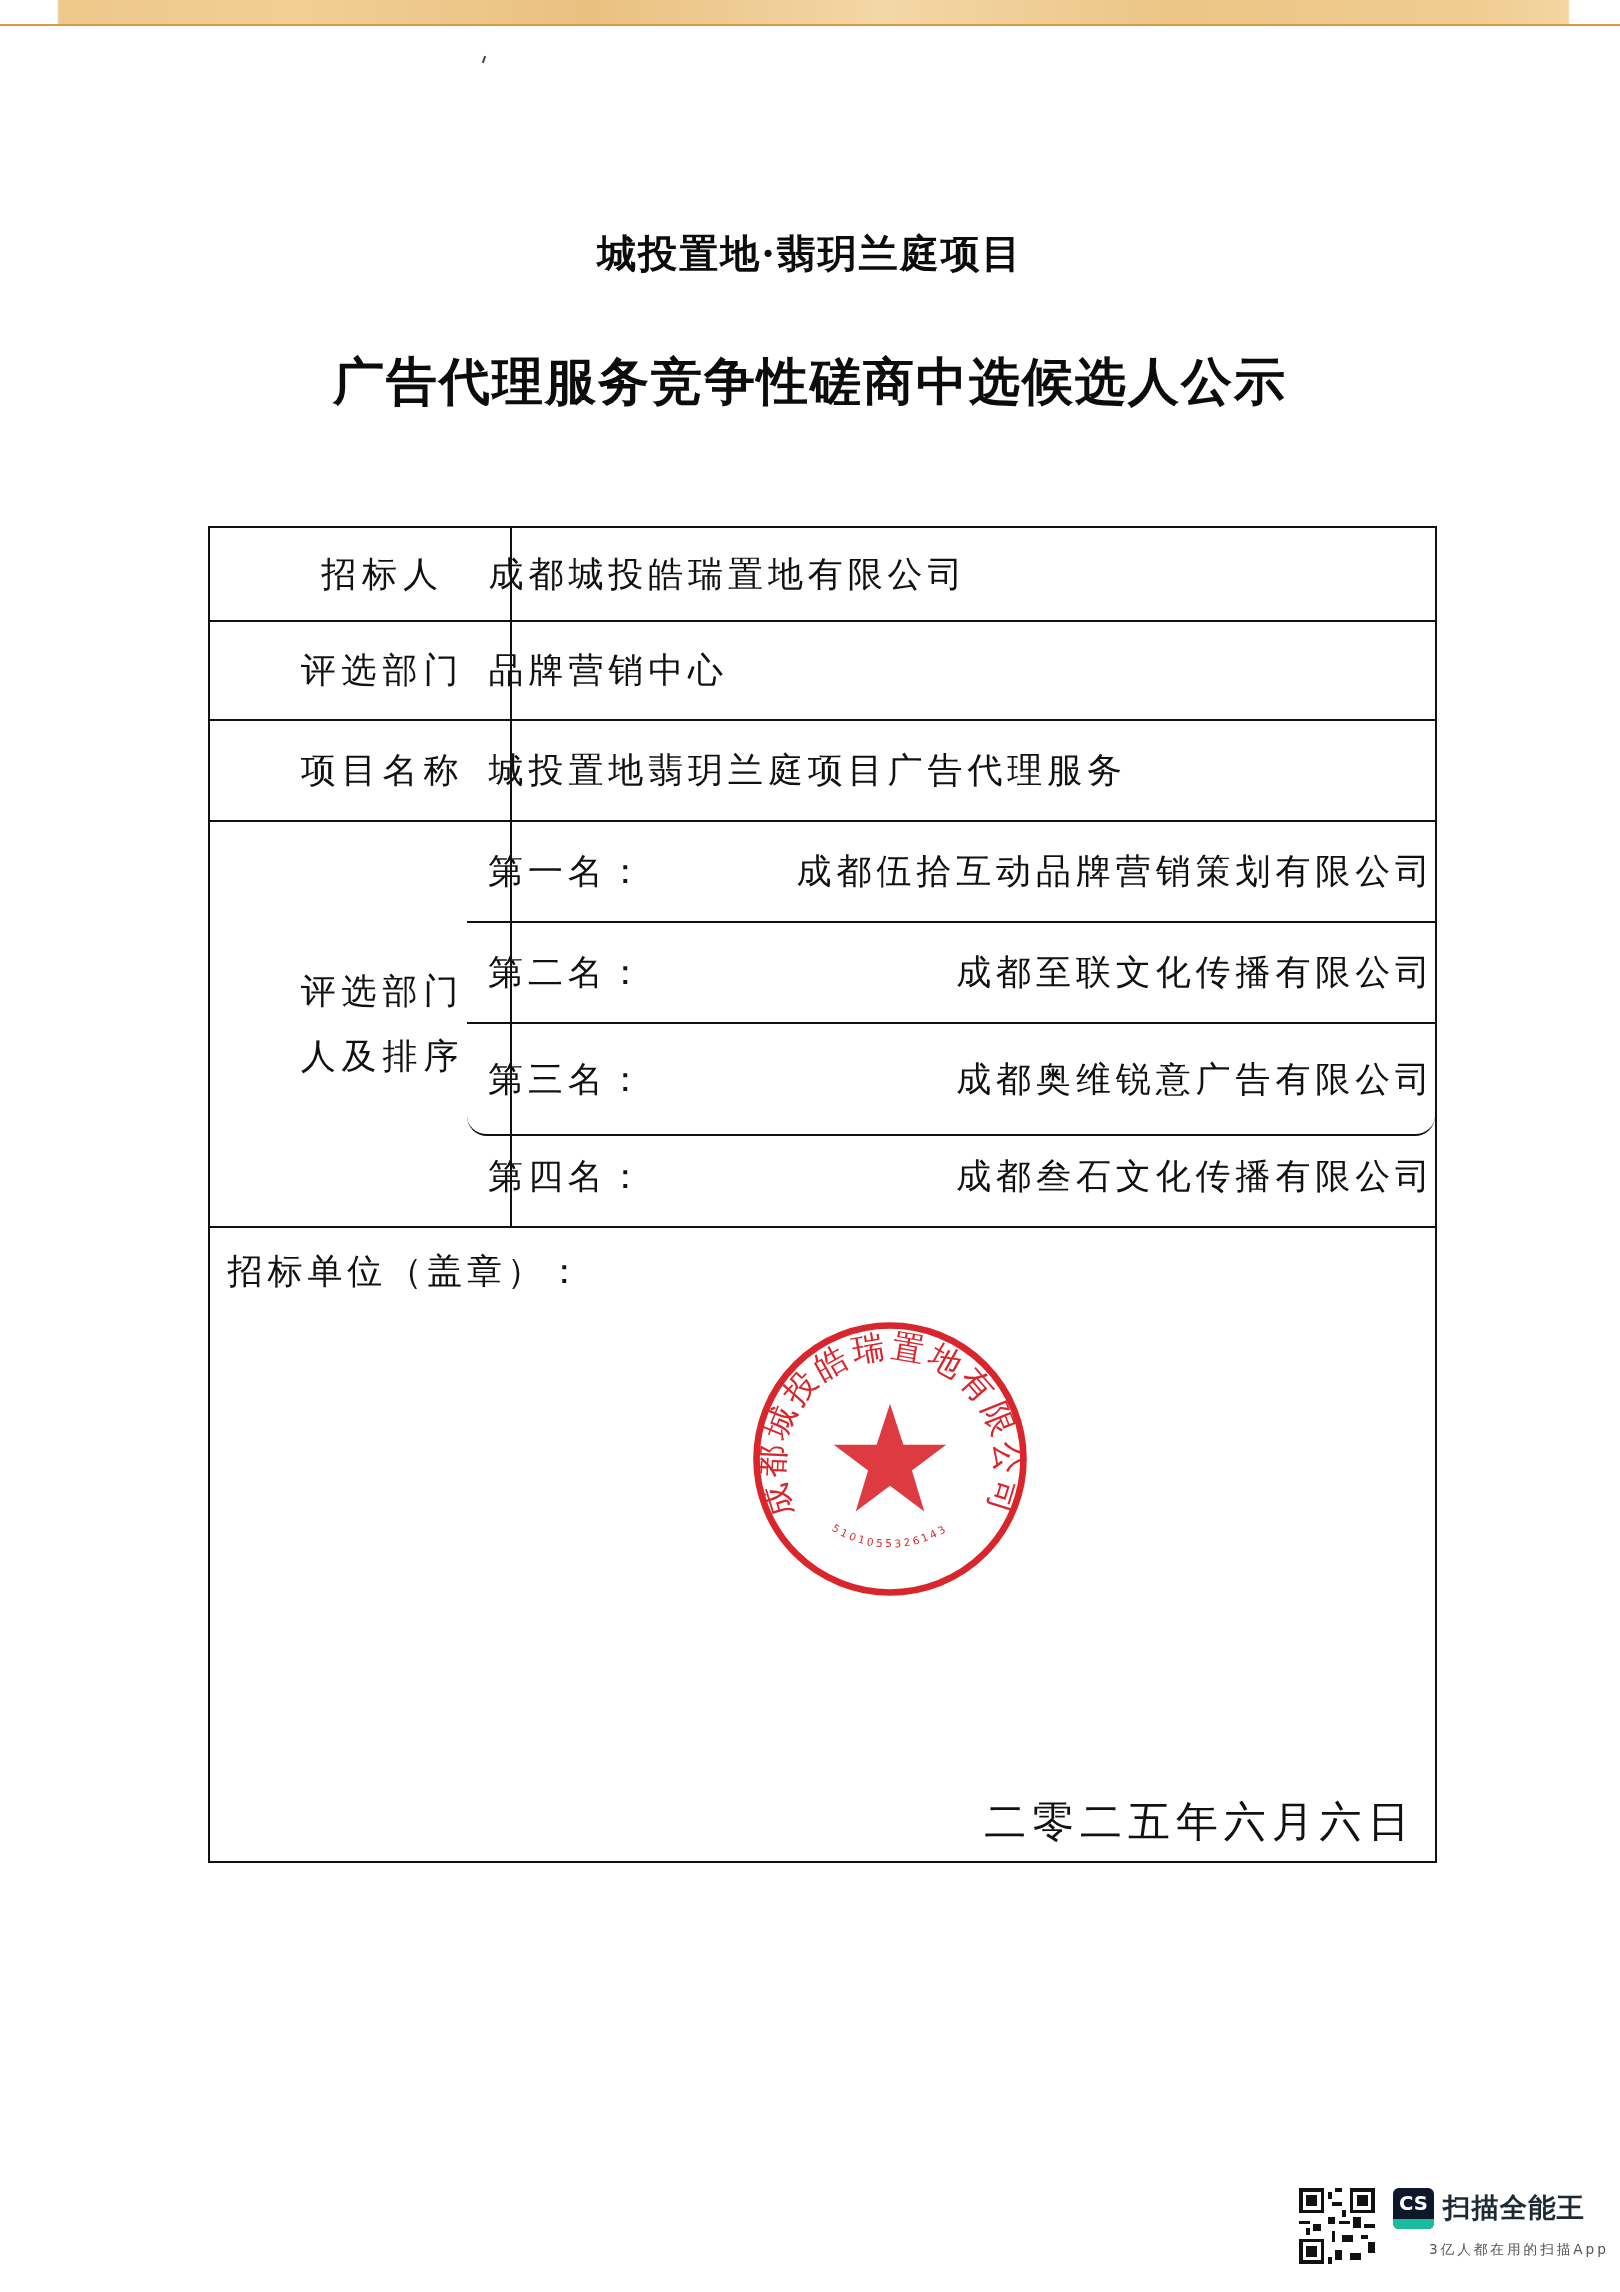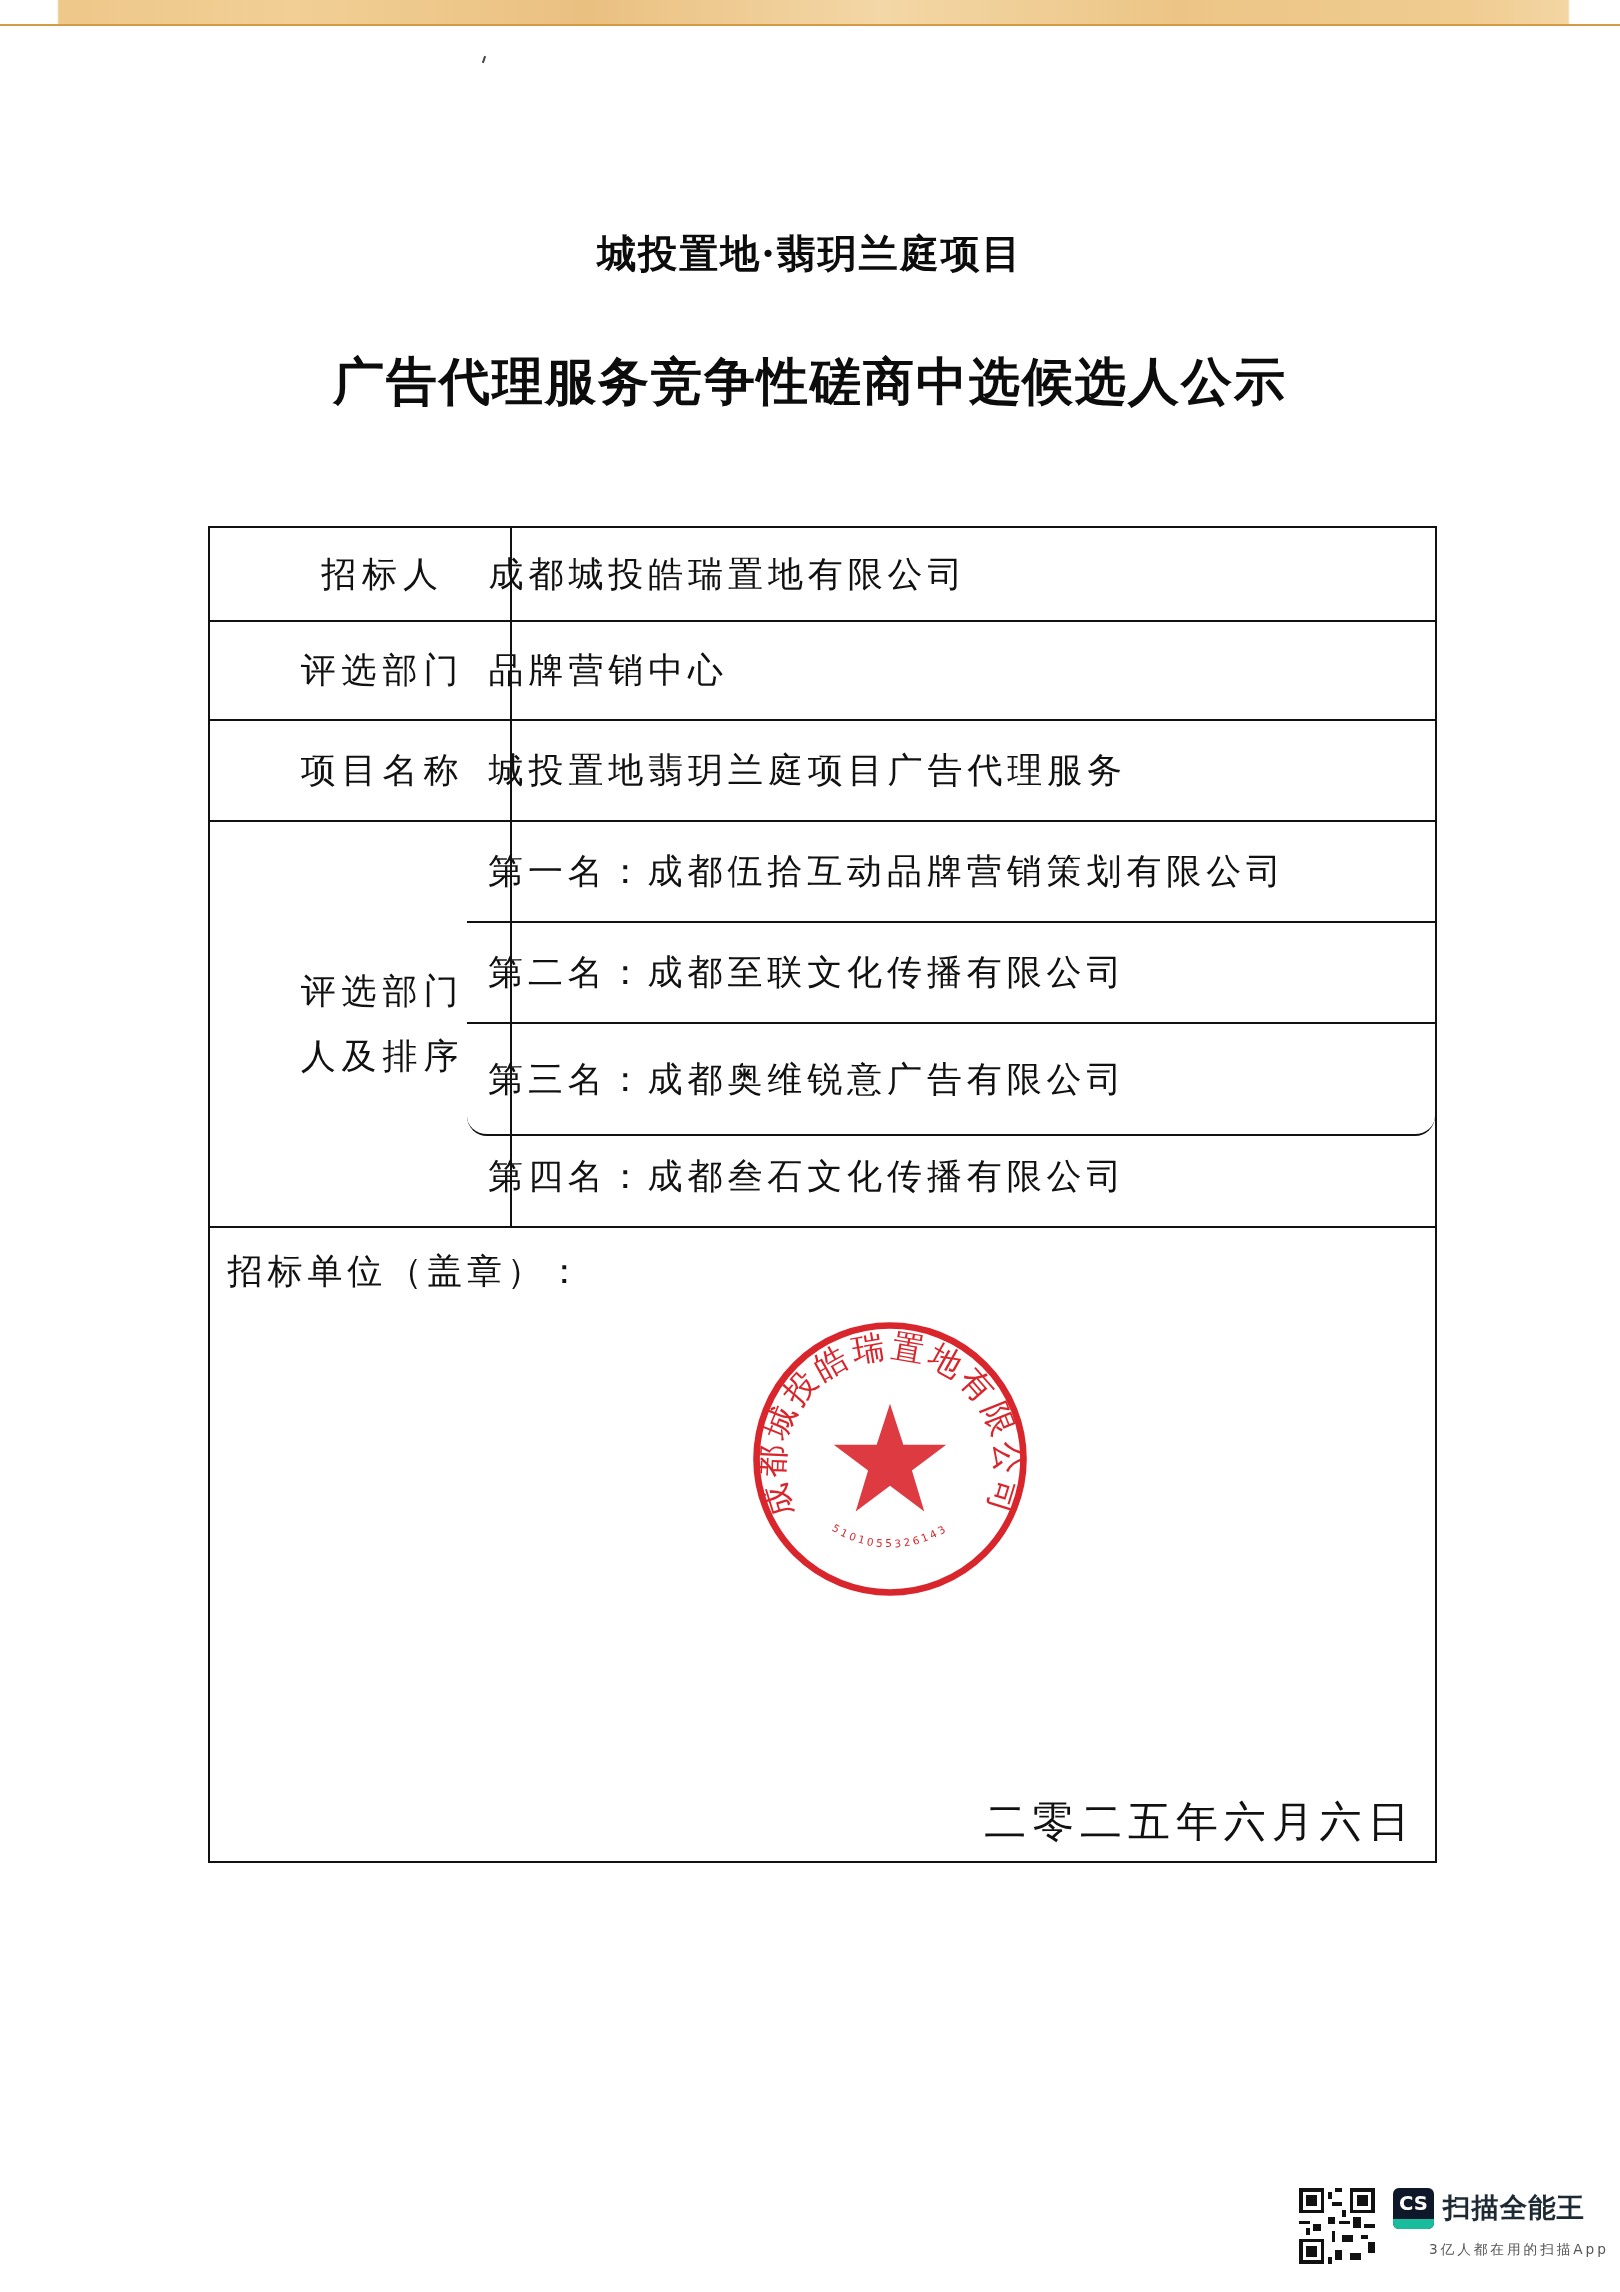--- a/index.html
+++ b/index.html
@@ -45,20 +45,21 @@
     }
     .r1 { top: 0; height: 94px; }
     .r2 { top: 94px; height: 99px; }
     .r3 { top: 193px; height: 101px; }
     .r4 { top: 294px; height: 406px; }
     .cand {
       position: absolute; left: 257px; right: 0;
       display: flex; align-items: center; padding-left: 21px;
       font-size: 35px; letter-spacing: 4.9px;
       border-bottom: 2.5px solid #111;
+      justify-content: space-between;
     }
     .cand:last-child { border-bottom: none; }
     .c1 { top: 0; height: 101px; }
     .c2 { top: 101px; height: 101px; }
     .c3 { top: 202px; height: 112px; border-radius: 20px; }
     .c4 { top: 303px; height: 103px; }
 
     .seal-area {
       position: absolute; left: 0; top: 700px; width: 100%; height: 635px;
     }

